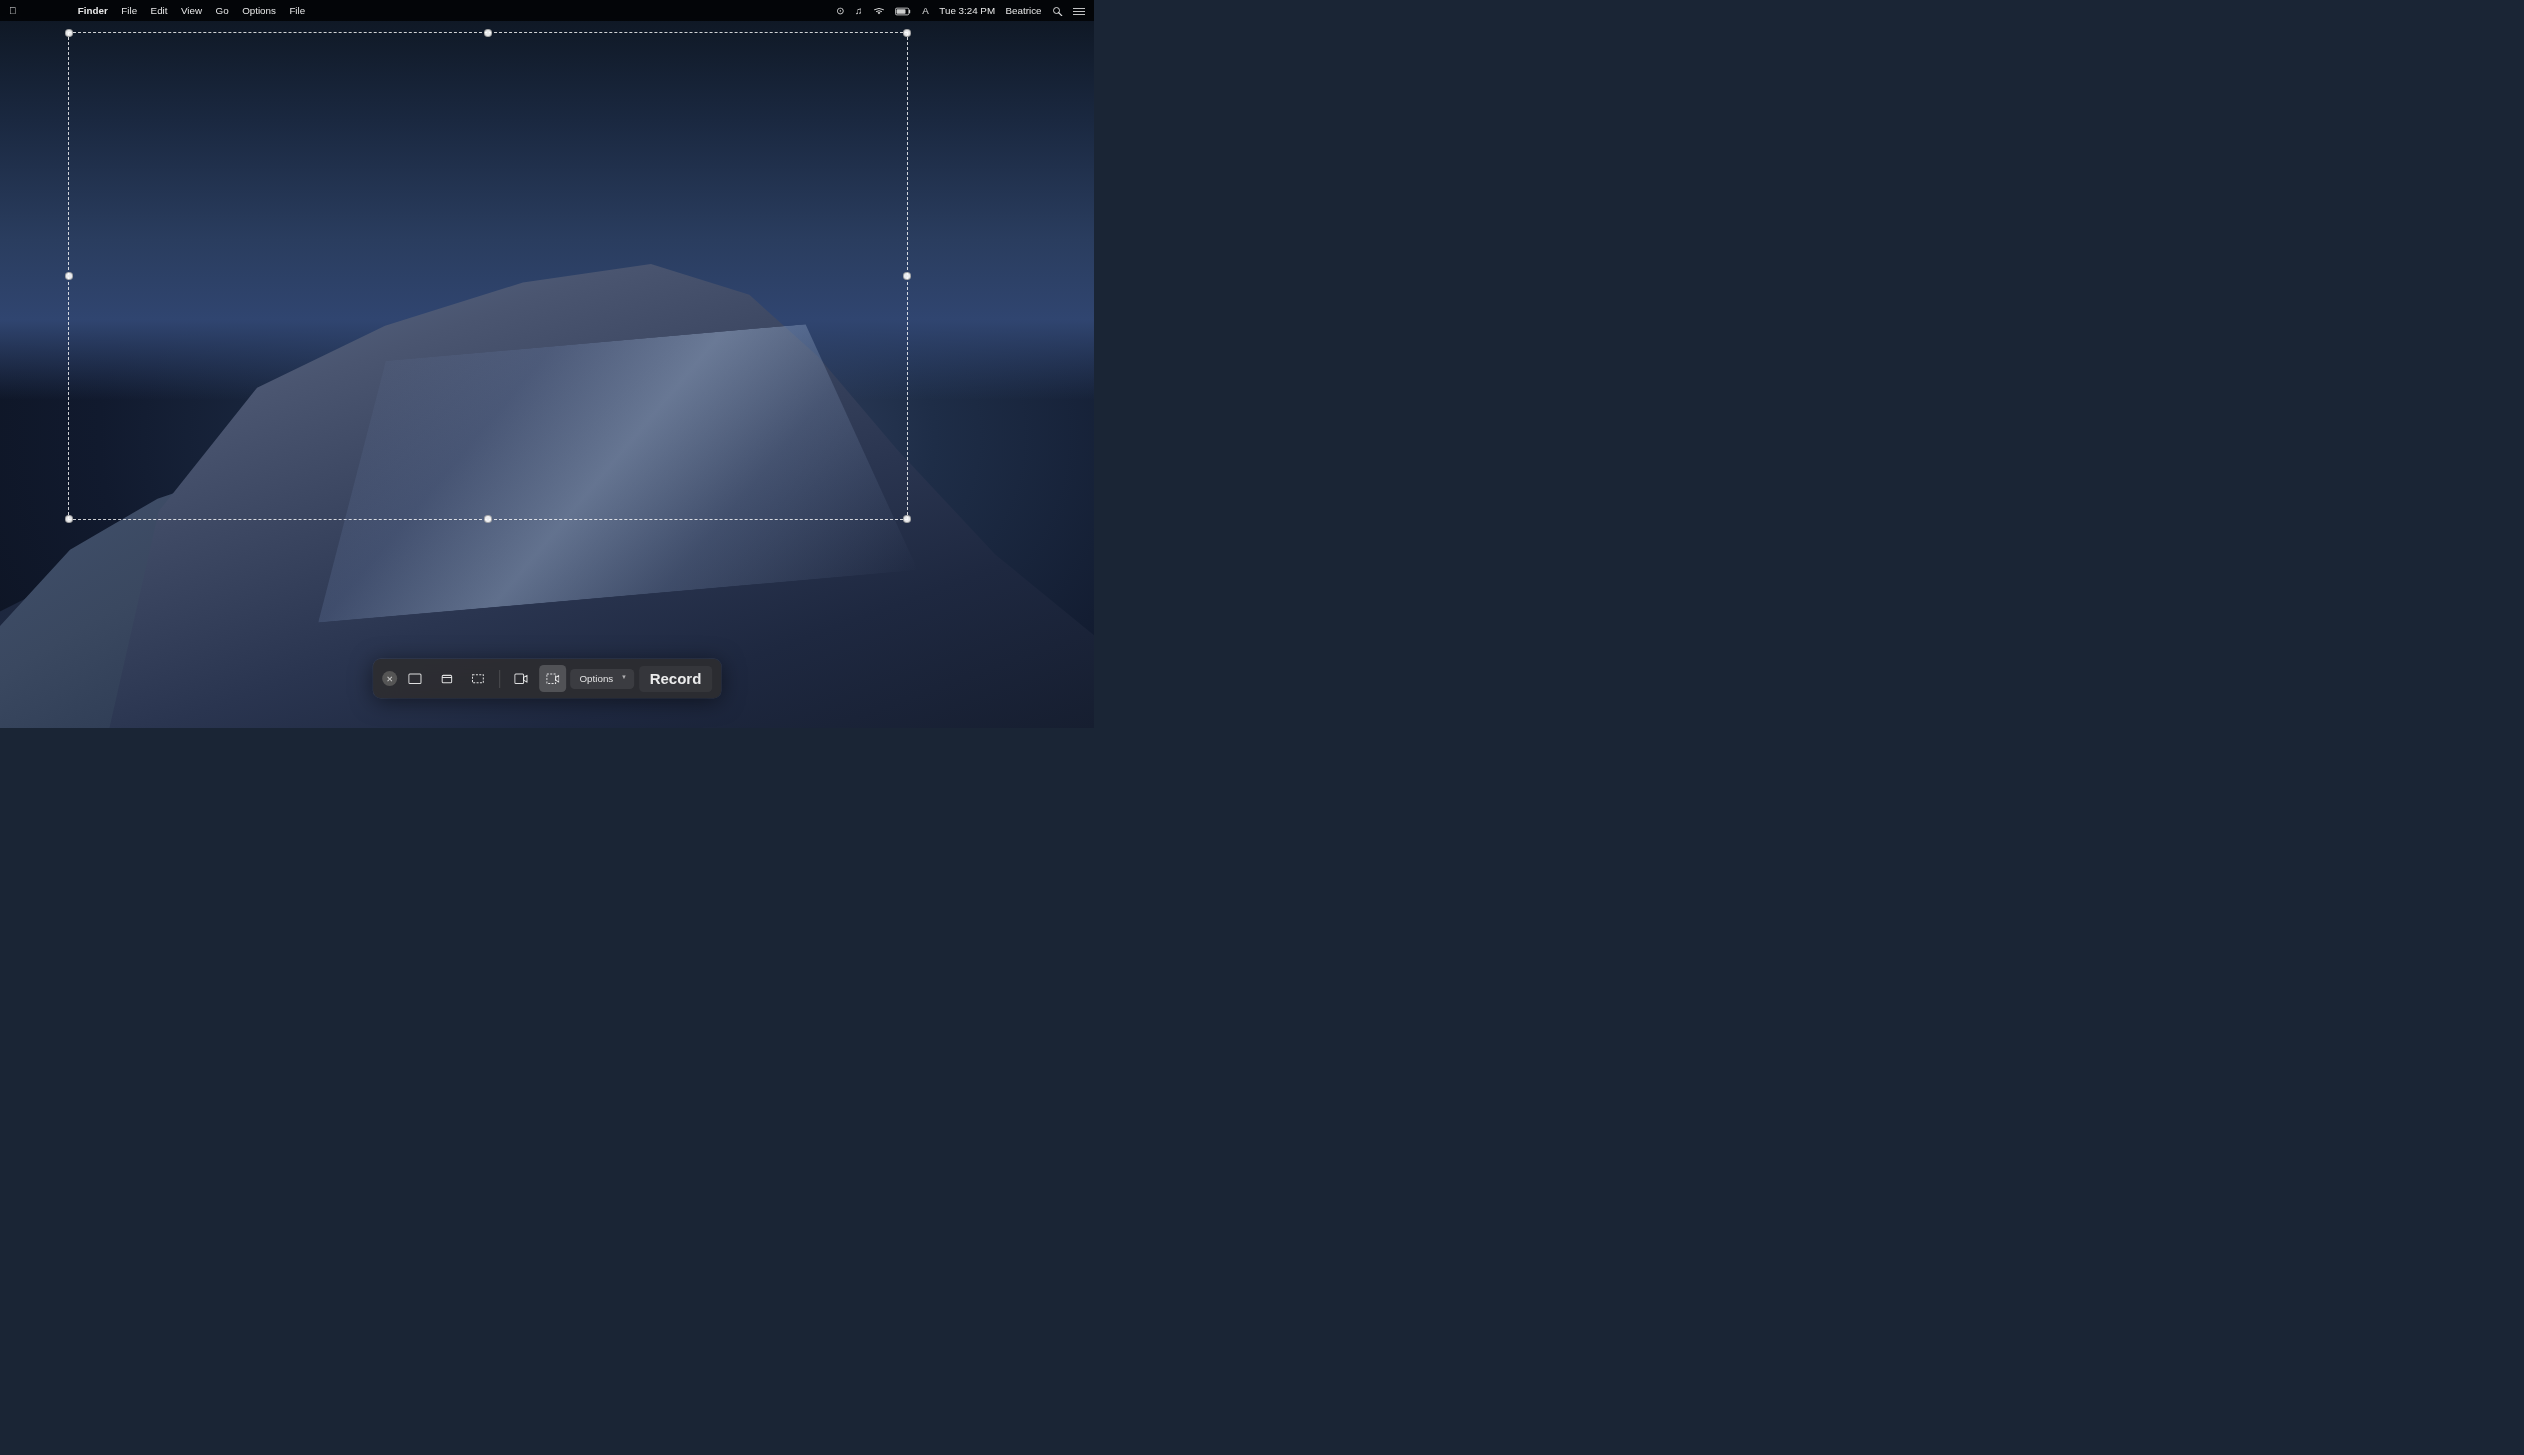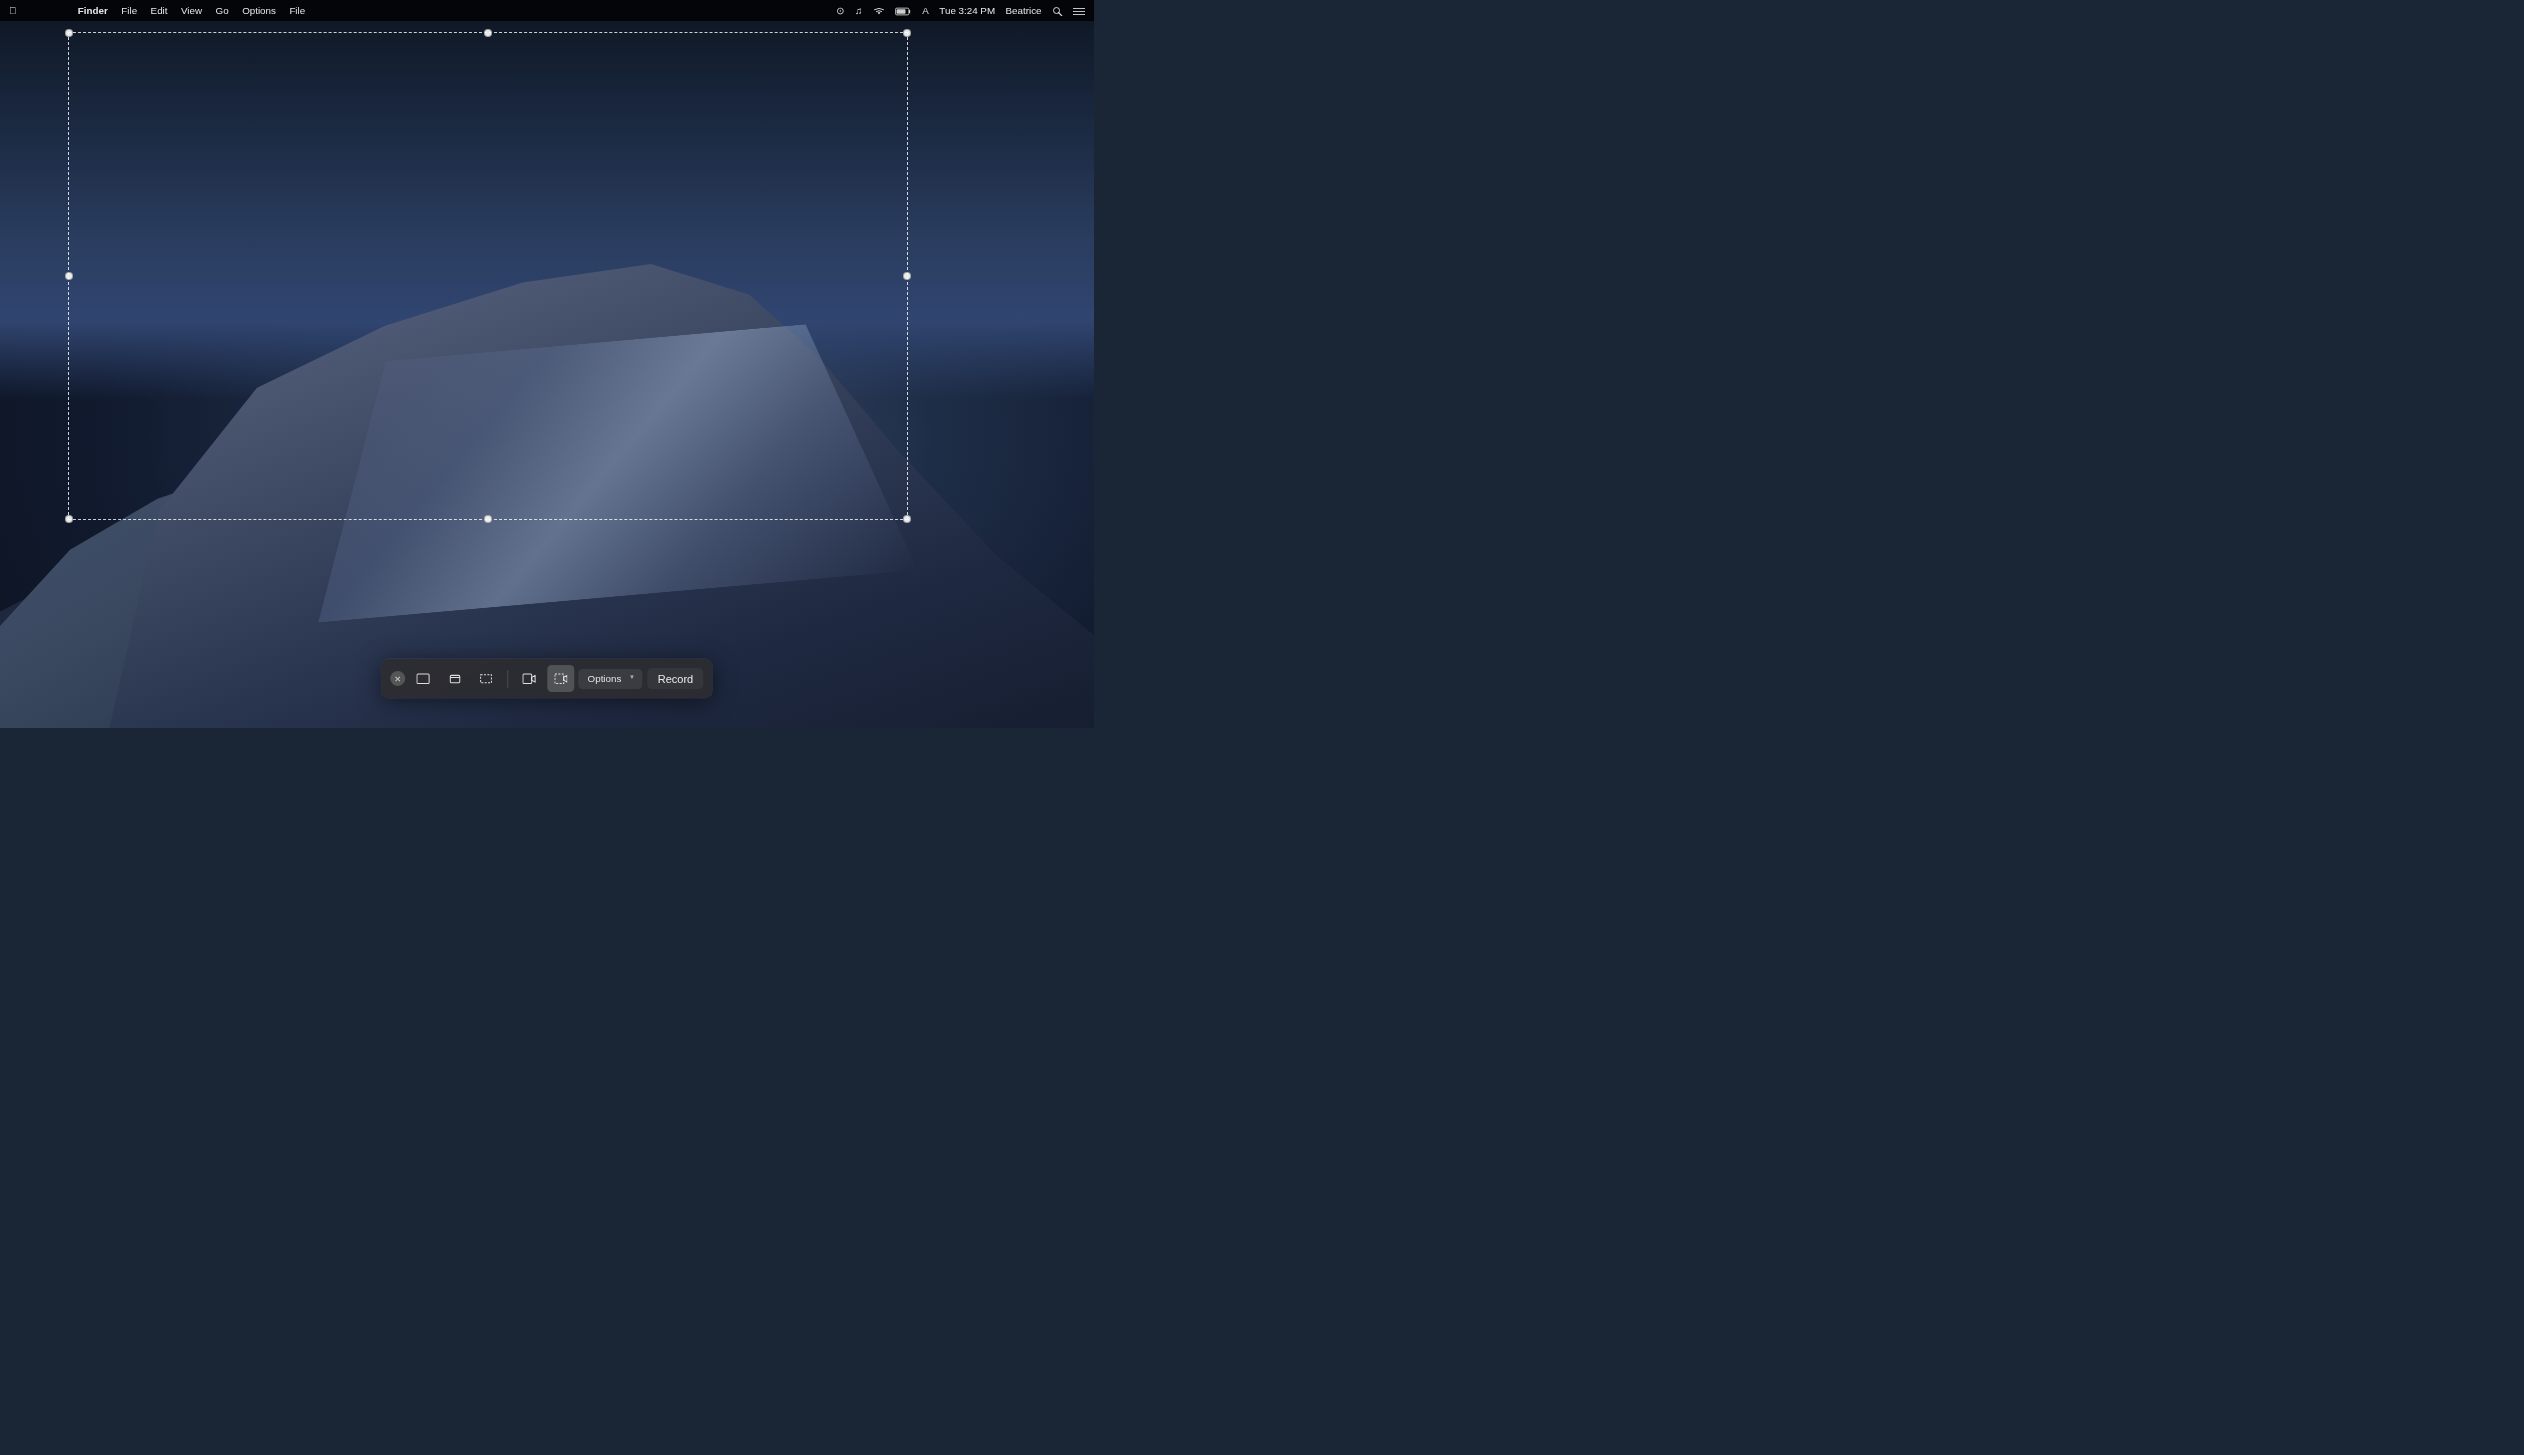--- a/index.html
+++ b/index.html
@@ -297,22 +297,22 @@
       font-size: 6.8px;
       opacity: 0.7;
     }
 
     .record-btn {
       padding: 4.5px 10.5px;
       background: rgba(255,255,255,0.05);
       border: none;
       border-radius: 4.5px;
       color: rgba(255,255,255,0.9);
-      font-size: 11px;
-      font-weight: 400;
+      font-size: 15px;
+      font-weight: 700;
       cursor: pointer;
       white-space: nowrap;
     }
   </style>
 </head>
 <body>
 
 <div class="desktop">
   <div class="stars"></div>
   <div class="sky-overlay"></div>

